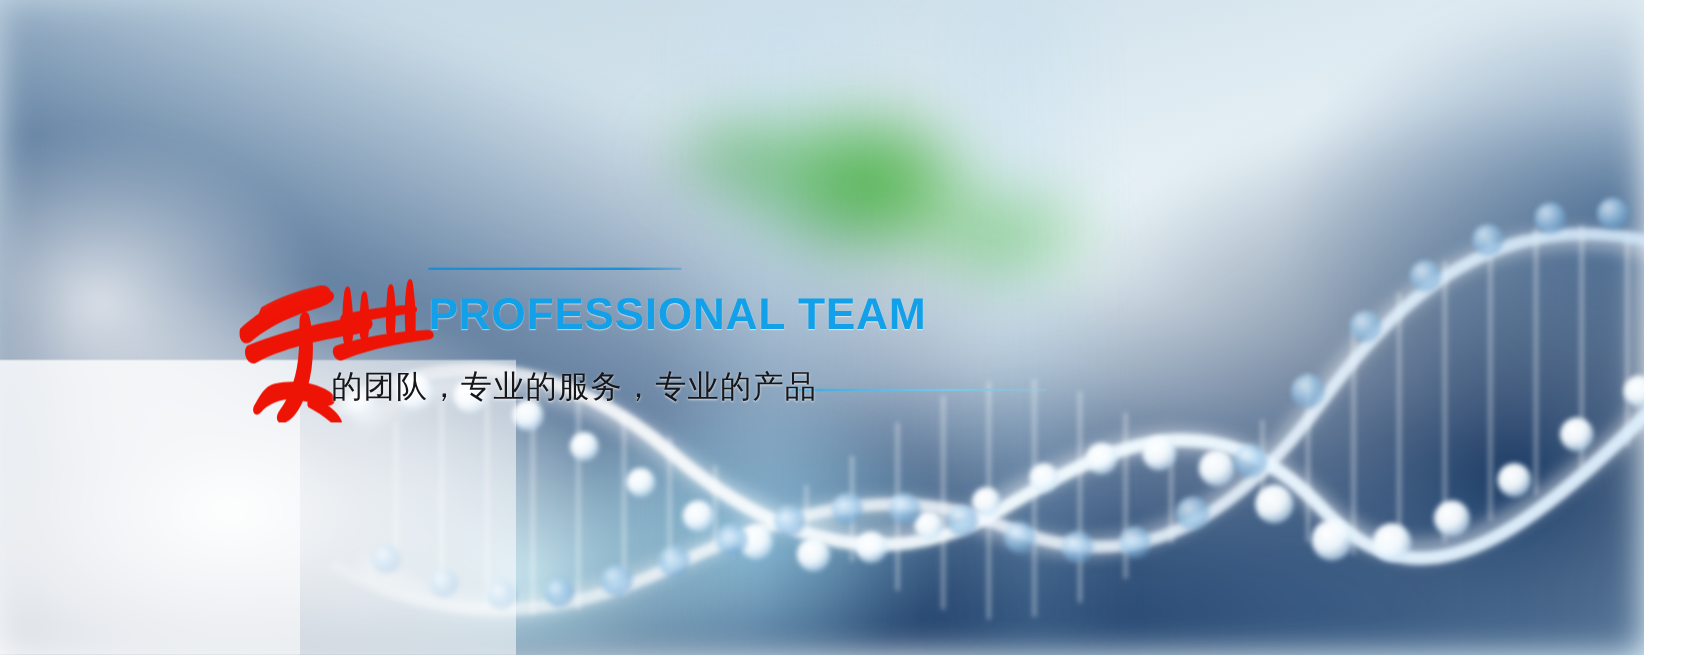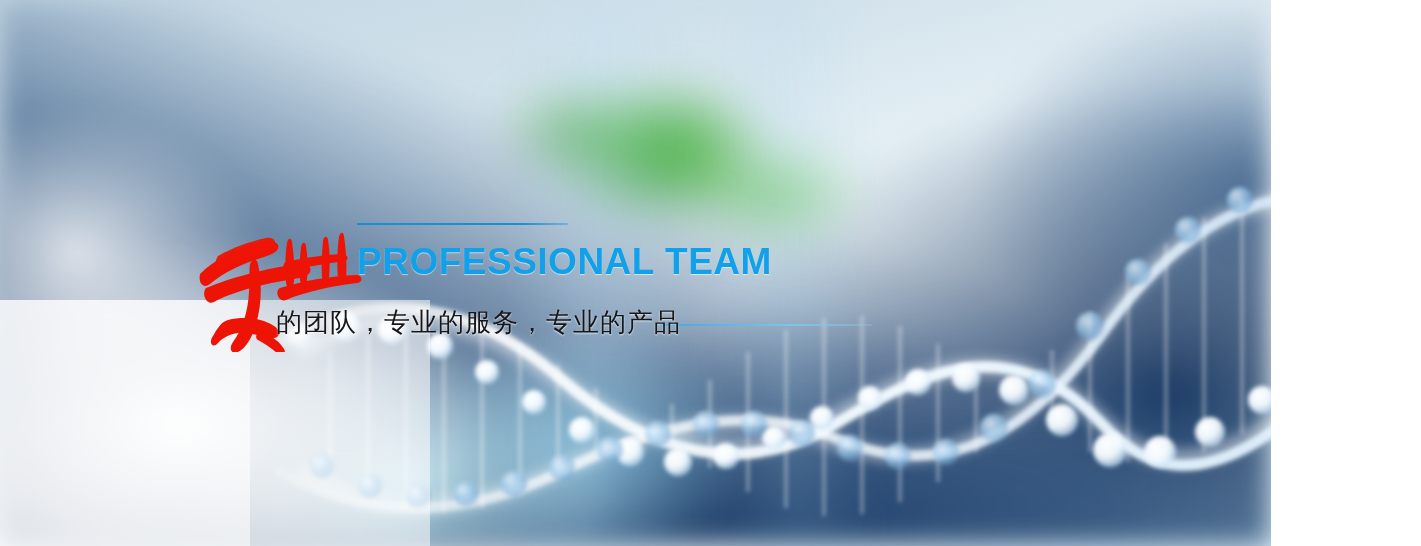--- a/index.html
+++ b/index.html
@@ -1,17 +1,17 @@
 <!DOCTYPE html>
 <html><head>
 <meta charset="utf-8">
 <style>
   html,body{margin:0;padding:0;background:#fff;}
   #banner{
-    position:relative;width:1271px;height:546px;overflow:hidden;
+    position:relative;width:1370px;height:546px;overflow:hidden;
     font-family:"Liberation Sans","DejaVu Sans",sans-serif;
     background:#cfe0ea;
   }
   .layer{position:absolute;inset:0;}
 
   
   .bg-base{
     background:
       linear-gradient(165deg,#c3d6e3 0%,#cfe0ea 22%,#e7f1f6 46%,#f7fcfd 62%,#ffffff 74%,#eaf7fb 86%,#dff2fa 100%);
   }

